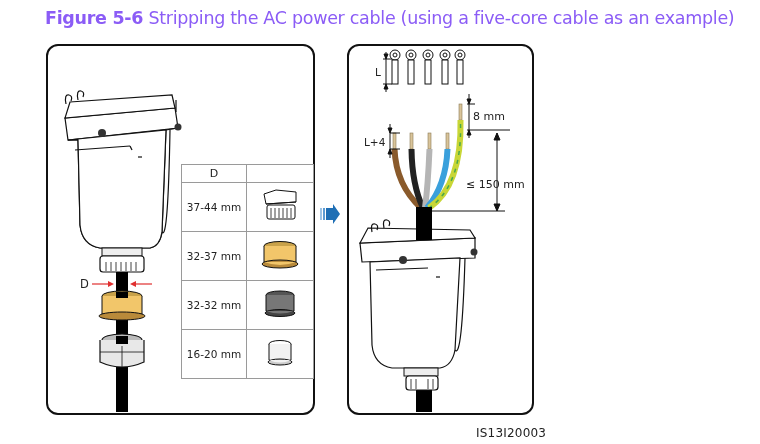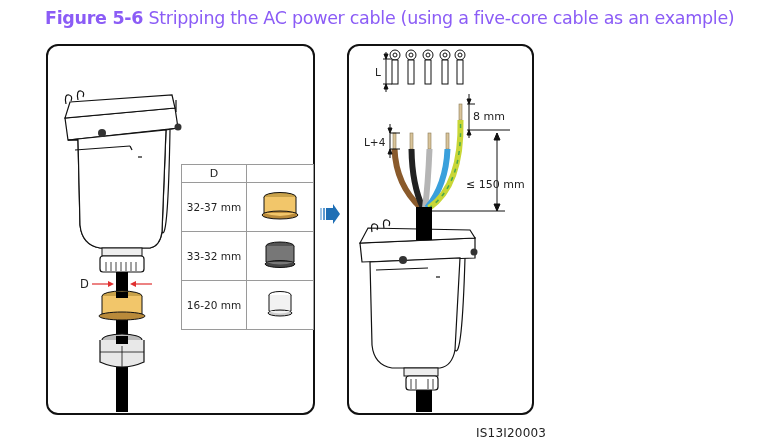--- a/index.html
+++ b/index.html
@@ -83,32 +83,50 @@
 </svg>
 <div class="lbl" style="left:80px;top:277px;font-size:11.5px;">D</div>
 
 <table class="tbl">
   <tbody>
       <tr class="hdr">
     <td class="dcol">D</td>
     <td></td>
   </tr>
   <tr class="row">
+    <td class="dcol">37-44 mm</td>
+    <td>
+      <svg width="44" height="40" style="position:static" viewBox="0 0 44 40">
+        <path d="M6 8 L18 4 L38 6 L38 16 L8 18 Z" fill="#fff" stroke="#111" stroke-width="1"></path>
+        <path d="M8 18 L38 16" stroke="#111" fill="none"></path>
+        <rect x="9" y="19" width="28" height="14" rx="2" fill="#fff" stroke="#111" stroke-width="1"></rect>
+        <g stroke="#111" stroke-width="0.8">
+          <line x1="13" y1="22" x2="13" y2="32"></line>
+              <line x1="17" y1="22" x2="17" y2="32"></line>
+          <line x1="21" y1="22" x2="21" y2="32"></line>
+              <line x1="25" y1="22" x2="25" y2="32"></line>
+          <line x1="29" y1="22" x2="29" y2="32"></line>
+              <line x1="33" y1="22" x2="33" y2="32"></line>
+        </g>
+      </svg>
+    </td>
+  </tr>
+  <tr class="row">
     <td class="dcol">32-37 mm</td>
     <td>
       <svg width="44" height="36" style="position:static" viewBox="0 0 44 36">
         <ellipse cx="22" cy="9" rx="16" ry="4.5" fill="#c9a24a" stroke="#111"></ellipse>
         <path d="M6 9 L6 25 Q22 31 38 25 L38 9" fill="#f2c66a" stroke="#111"></path>
         <ellipse cx="22" cy="27" rx="18" ry="4" fill="#b98a3a" stroke="#111"></ellipse>
         <path d="M6 25 Q22 31 38 25" fill="#f2c66a" stroke="none"></path>
       </svg>
     </td>
   </tr>
   <tr class="row">
-    <td class="dcol">33-32 mm</td>
+    <td class="dcol">32-32 mm</td>
     <td>
       <svg width="44" height="36" style="position:static" viewBox="0 0 44 36">
         <ellipse cx="22" cy="9" rx="14" ry="4" fill="#555" stroke="#111"></ellipse>
         <path d="M8 9 L8 25 Q22 30 36 25 L36 9" fill="#777" stroke="#111"></path>
         <ellipse cx="22" cy="27" rx="15" ry="3.5" fill="#444" stroke="#111"></ellipse>
         <path d="M8 25 Q22 30 36 25" fill="#777"></path>
       </svg>
     </td>
   </tr>
   <tr class="row">

